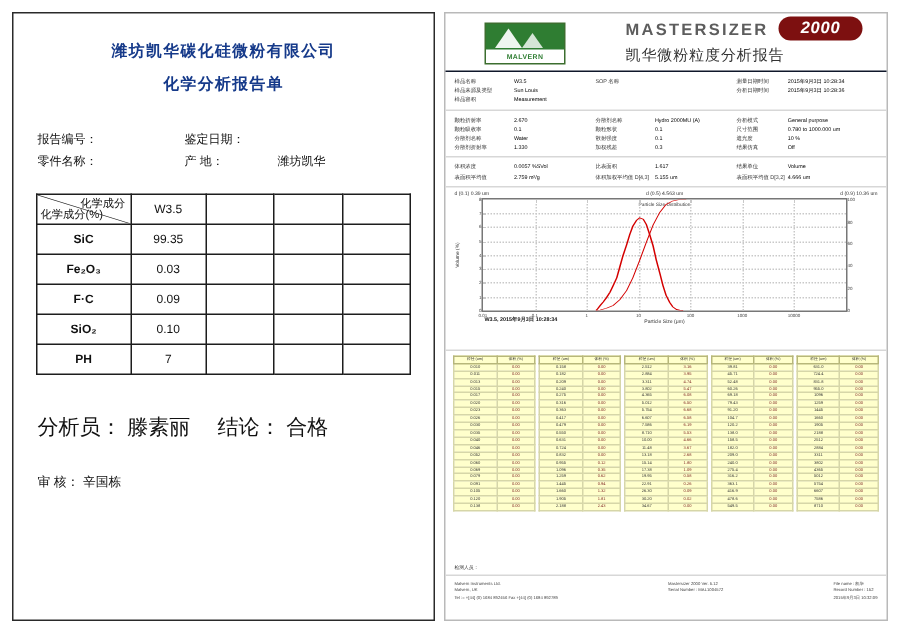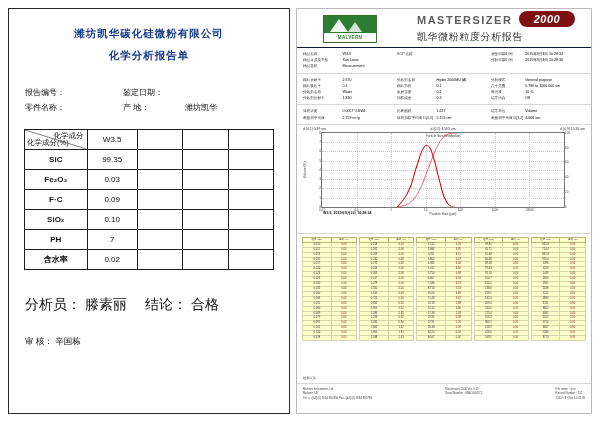--- a/index.html
+++ b/index.html
@@ -229,27 +229,20 @@
         <td></td>
         <td></td>
       </tr>
       <tr>
         <td class="bold">PH</td>
         <td>7</td>
         <td></td>
         <td></td>
         <td></td>
       </tr>
-      <tr>
-        <td class="bold">含水率</td>
-        <td>0.02</td>
-        <td></td>
-        <td></td>
-        <td></td>
-      </tr>
     </tbody>
       </table>
 
     <div class="sign">
       <div class="s1">
         <span>分析员：</span>
         <span>滕素丽</span>
       </div>
       <div class="s2">
         <span>结论：</span>

